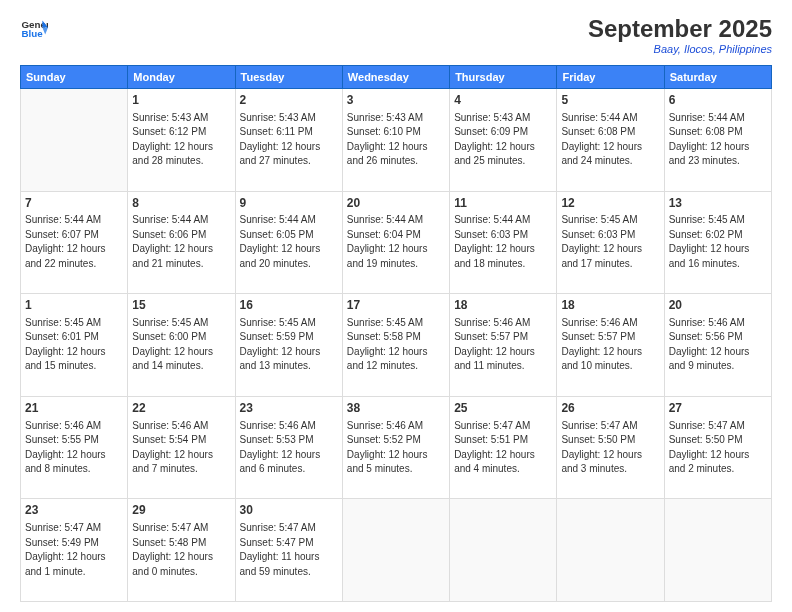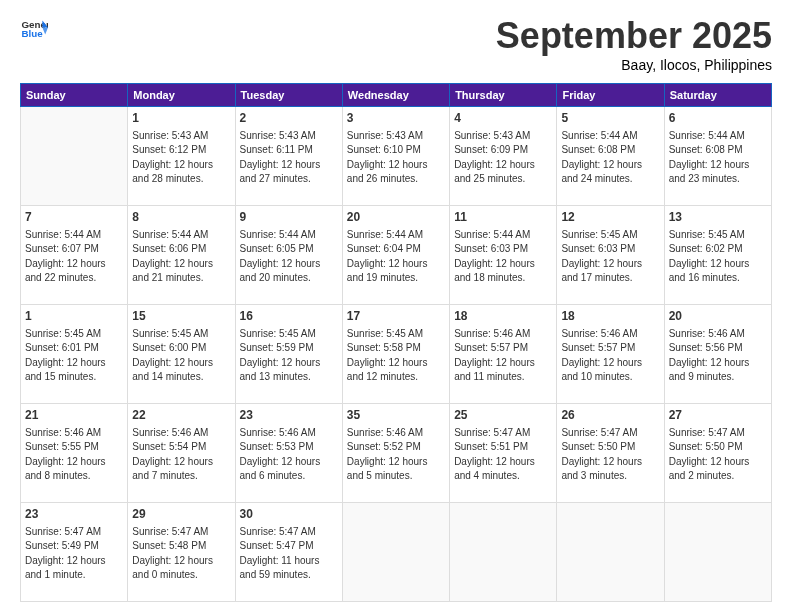--- a/index.html
+++ b/index.html
@@ -29,38 +29,39 @@
     }
     .logo-icon {
       width: 28px;
       height: 28px;
       margin-right: 4px;
     }
     .title-block {
       text-align: right;
     }
     .month-title {
-      font-size: 36px;
+      font-size: 24px;
       font-weight: bold;
       color: #333;
     }
     .location {
-      font-size: 14px;
-      color: #000000;
+      font-size: 11px;
+      color: #1d4ed8;
+      font-style: italic;
     }
     .calendar {
       flex: 1;
       border: 1px solid #ccc;
       border-collapse: collapse;
       width: 100%;
       table-layout: fixed;
       font-size: 9.5px;
     }
     .calendar th {
-      background-color: #4c1d95;
+      background-color: #3b82f6;
       color: #fff;
       text-align: left;
       padding: 5px 5px;
       font-size: 11px;
       font-weight: bold;
       border: 1px solid #1565c0;
     }
     .calendar td {
       vertical-align: top;
       padding: 3px 4px;
@@ -210,21 +211,21 @@
           </td>
           <td>
             <span class="day-num">22</span>
             <div class="day-info">Sunrise: 5:46 AM<br>Sunset: 5:54 PM<br>Daylight: 12 hours<br>and 7 minutes.</div>
           </td>
           <td>
             <span class="day-num">23</span>
             <div class="day-info">Sunrise: 5:46 AM<br>Sunset: 5:53 PM<br>Daylight: 12 hours<br>and 6 minutes.</div>
           </td>
           <td>
-            <span class="day-num">35</span>
+            <span class="day-num">38</span>
             <div class="day-info">Sunrise: 5:46 AM<br>Sunset: 5:52 PM<br>Daylight: 12 hours<br>and 5 minutes.</div>
           </td>
           <td>
             <span class="day-num">25</span>
             <div class="day-info">Sunrise: 5:47 AM<br>Sunset: 5:51 PM<br>Daylight: 12 hours<br>and 4 minutes.</div>
           </td>
           <td>
             <span class="day-num">26</span>
             <div class="day-info">Sunrise: 5:47 AM<br>Sunset: 5:50 PM<br>Daylight: 12 hours<br>and 3 minutes.</div>
           </td>

